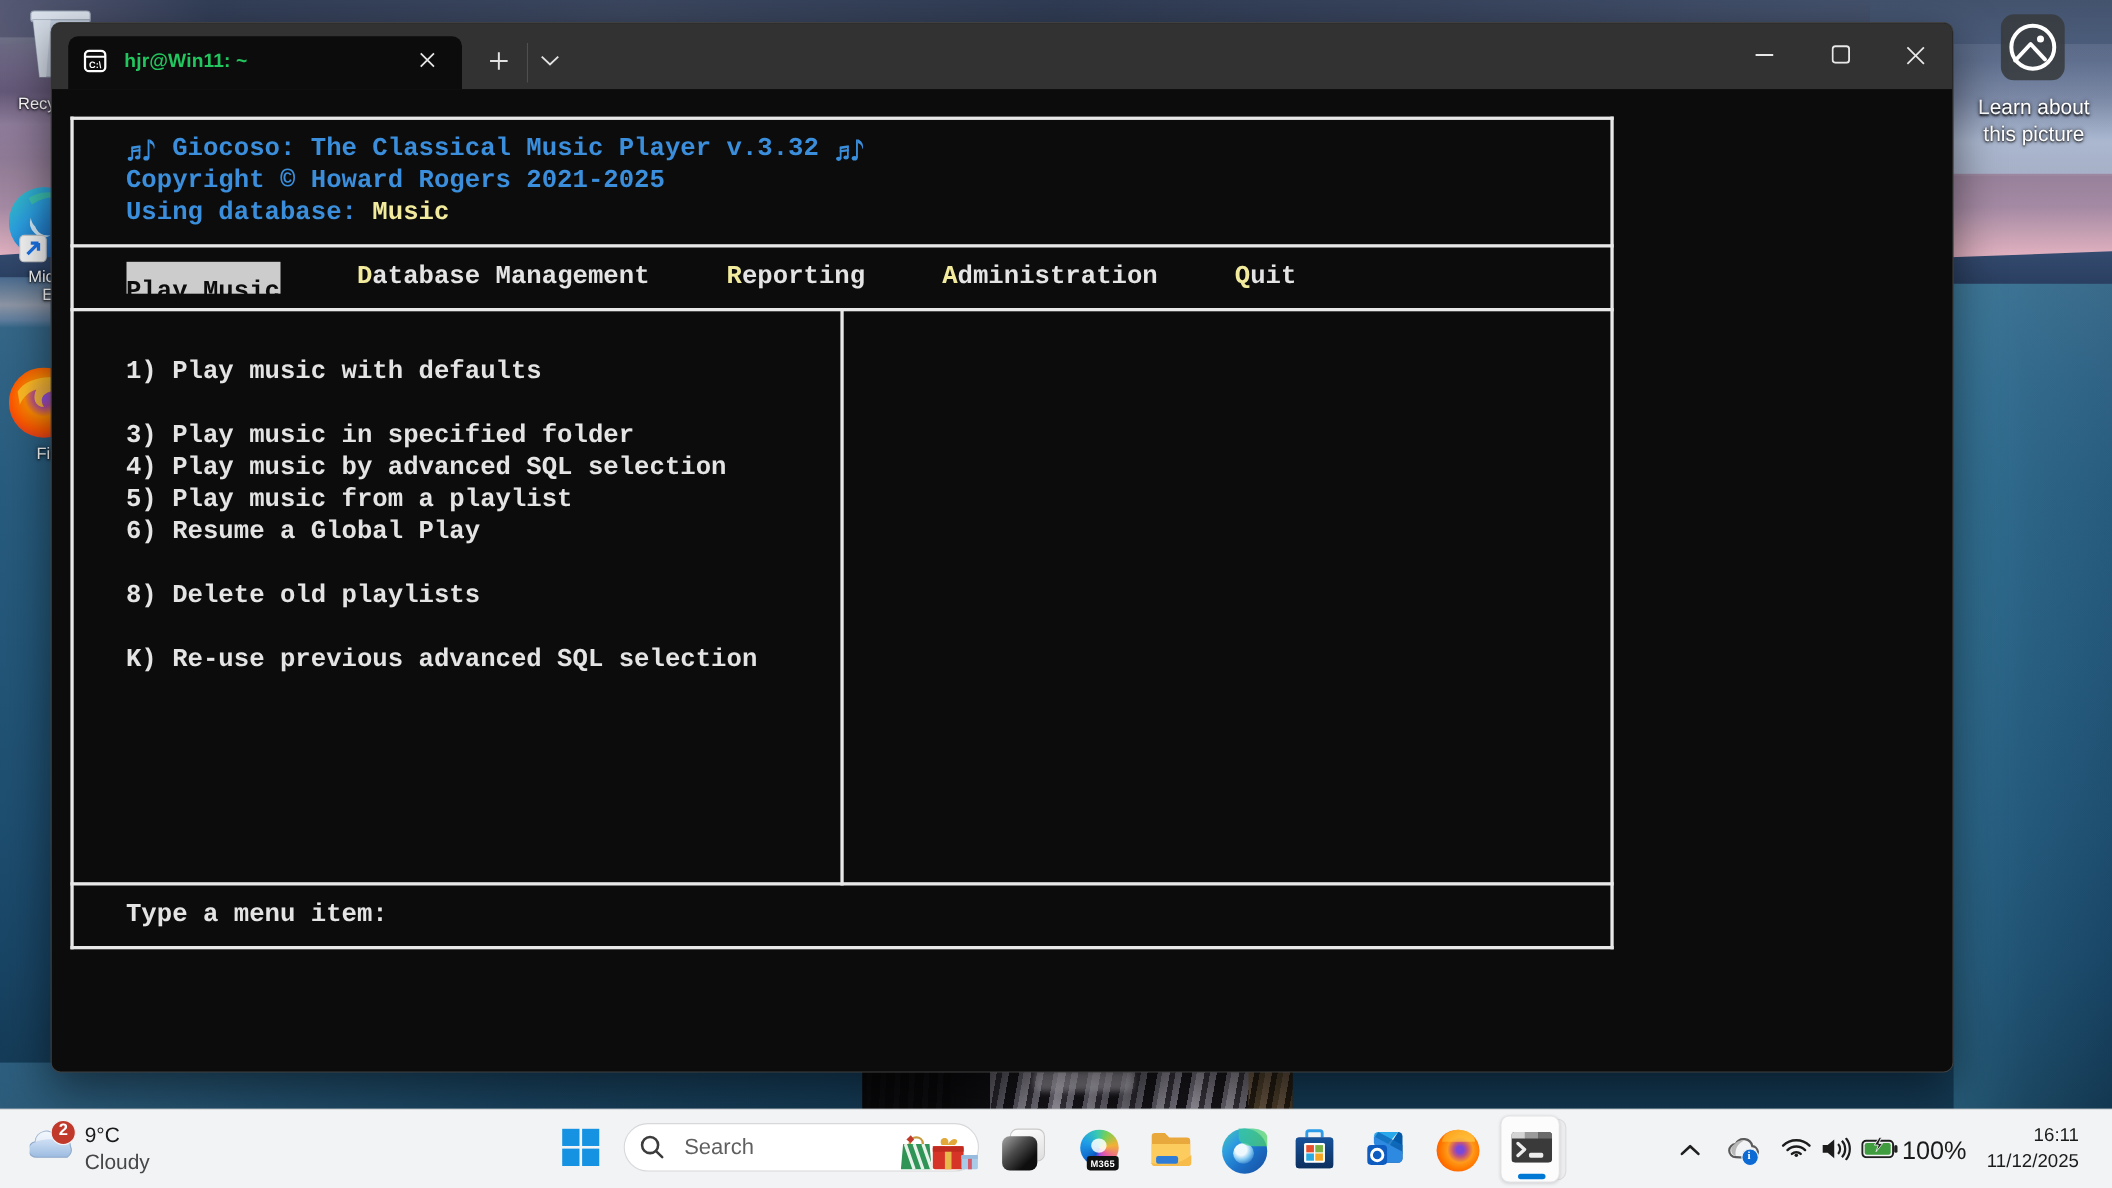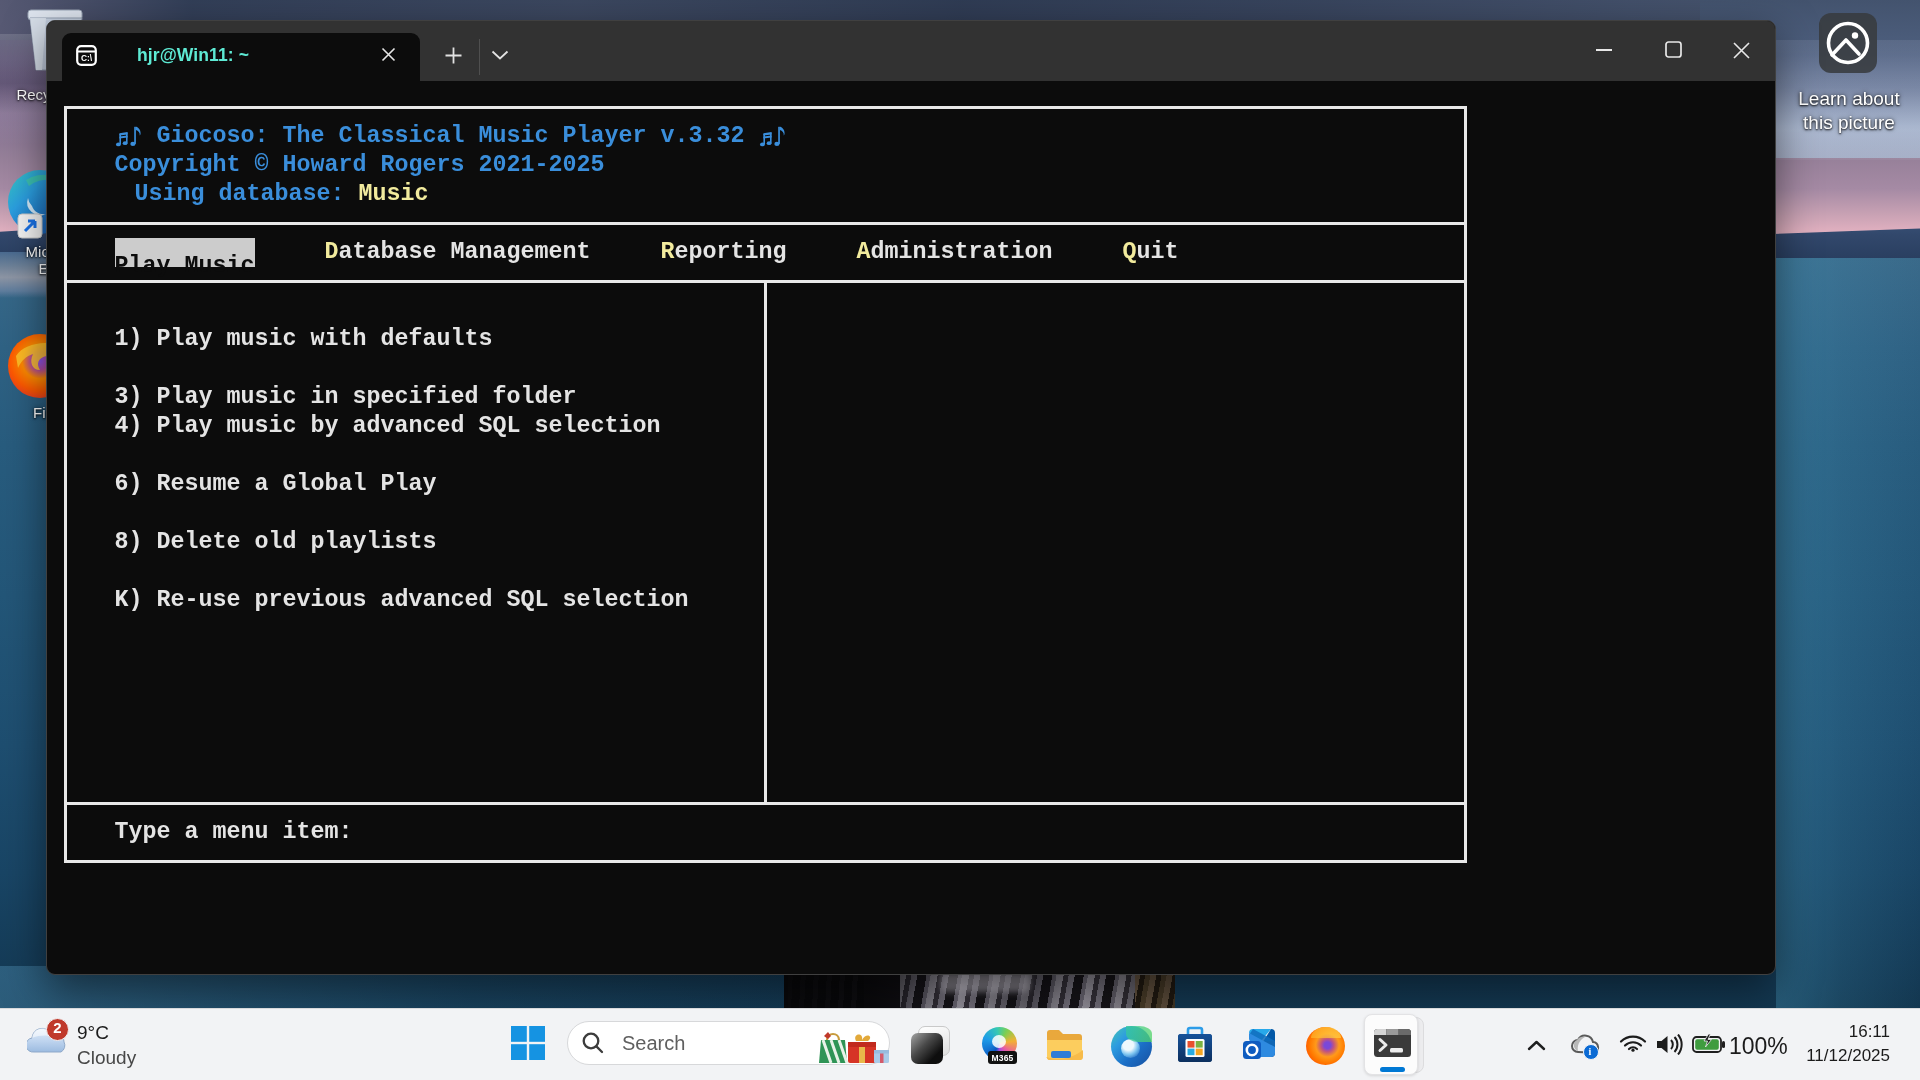--- a/index.html
+++ b/index.html
@@ -18,21 +18,21 @@
 #fall2{position:absolute;left:1135px;top:970px;width:40px;height:38px;background:repeating-linear-gradient(100deg,#74604a 0 6px,#241c12 6px 11px,#55462f 11px 16px);}
 #fall3{position:absolute;left:940px;top:972px;width:90px;height:20px;background:#c6c2cc;opacity:.55;border-radius:6px;filter:blur(3px);}
 
 .dlabel{color:#fff;font-size:15px;text-align:center;text-shadow:0 1px 2px rgba(0,0,0,.9),0 0 4px rgba(0,0,0,.7);}
 
 #learnicon{left:1819px;top:13px;width:58px;height:60px;background:rgba(56,59,63,.88);border-radius:12px;}
 
 #win{left:46px;top:20px;width:1730px;height:955px;background:#0c0c0c;box-shadow:0 14px 42px rgba(0,0,0,.5);border:1px solid #404040;box-sizing:border-box;border-radius:9px;overflow:hidden;}
 #titlebar{left:0;top:0;width:1728px;height:60px;background:#323232;}
 #tab{left:15px;top:12px;width:358px;height:48px;background:#0c0c0c;border-radius:9px 9px 0 0;}
-#tabtitle{left:66px;top:24px;width:200px;color:#5eead4;font-size:17.5px;font-weight:bold;letter-spacing:.1px;margin-left:24px;}
+#tabtitle{left:66px;top:24px;width:200px;color:#22c55e;font-size:17.5px;font-weight:bold;letter-spacing:.1px;}
 
 .trow{position:absolute;font-family:"Liberation Mono",monospace;font-size:23.33px;line-height:29px;font-weight:bold;white-space:pre;color:#e4e4e4;}
 .blue{color:#3a8edb;}
 .yell{color:#f2eb9d;}
 .bord{position:absolute;background:#e8e8e8;}
 
 #taskbar{left:0;top:1008px;width:1920px;height:72px;background:#f2f3f5;border-top:1px solid #d8d9db;box-sizing:border-box;}
 .ttext{position:absolute;color:#1b1b1b;}
 </style></head>
 <body>
@@ -140,29 +140,30 @@
     <div class="bord" style="left:17px;top:781px;width:1403px;height:3px;"></div>
     <div class="bord" style="left:17px;top:839px;width:1403px;height:3px;"></div>
     <div class="bord" style="left:17px;top:85px;width:3px;height:757px;"></div>
     <div class="bord" style="left:1417px;top:85px;width:3px;height:757px;"></div>
     <div class="bord" style="left:717px;top:259px;width:3px;height:525px;"></div>
 
     <div class="abs" style="left:67.5px;top:217px;width:140px;height:29px;background:#cccccc;"></div>
 
     <div class="trow blue" style="left:109.5px;top:101px;">Giocoso: The Classical Music Player v.3.32</div>
     <div class="trow blue" style="left:67.5px;top:130px;">Copyright © Howard Rogers 2021-2025</div>
-    <div class="trow blue" style="left:67.5px;top:159px;margin-left:20px;">Using database: <span class="yell">Music</span></div>
+    <div class="trow blue" style="left:67.5px;top:159px;">Using database: <span class="yell">Music</span></div>
     <div class="trow" style="left:67.5px;top:217px;color:#0c0c0c;margin-top:14px;">Play Music</div>
     <div class="trow" style="left:277.5px;top:217px;"><span class="yell">D</span>atabase Management</div>
     <div class="trow" style="left:613.5px;top:217px;"><span class="yell">R</span>eporting</div>
     <div class="trow" style="left:809.5px;top:217px;"><span class="yell">A</span>dministration</div>
     <div class="trow" style="left:1075.5px;top:217px;"><span class="yell">Q</span>uit</div>
     <div class="trow" style="left:67.5px;top:304px;">1) Play music with defaults</div>
     <div class="trow" style="left:67.5px;top:362px;">3) Play music in specified folder</div>
     <div class="trow" style="left:67.5px;top:391px;">4) Play music by advanced SQL selection</div>
+    <div class="trow" style="left:67.5px;top:420px;">5) Play music from a playlist</div>
     <div class="trow" style="left:67.5px;top:449px;">6) Resume a Global Play</div>
     <div class="trow" style="left:67.5px;top:507px;">8) Delete old playlists</div>
     <div class="trow" style="left:67.5px;top:565px;">K) Re-use previous advanced SQL selection</div>
     <div class="trow" style="left:67.5px;top:797px;">Type a menu item:</div>
     <svg class="abs musnote" style="left:67.5px;top:104px" width="28" height="22" viewBox="0 0 28 22">
       <ellipse cx="3.4" cy="19.4" rx="2.4" ry="1.9" fill="#3a8edb"></ellipse>
       <ellipse cx="10.1" cy="18.2" rx="2.4" ry="1.9" fill="#3a8edb"></ellipse>
       <rect x="4.4" y="9.0" width="1.6" height="10.4" fill="#3a8edb"></rect>
       <rect x="11.0" y="7.8" width="1.6" height="10.4" fill="#3a8edb"></rect>
       <path d="M4.4 8.2 L12.6 7.0 L12.6 9.4 L4.4 10.6 Z" fill="#3a8edb"></path>

